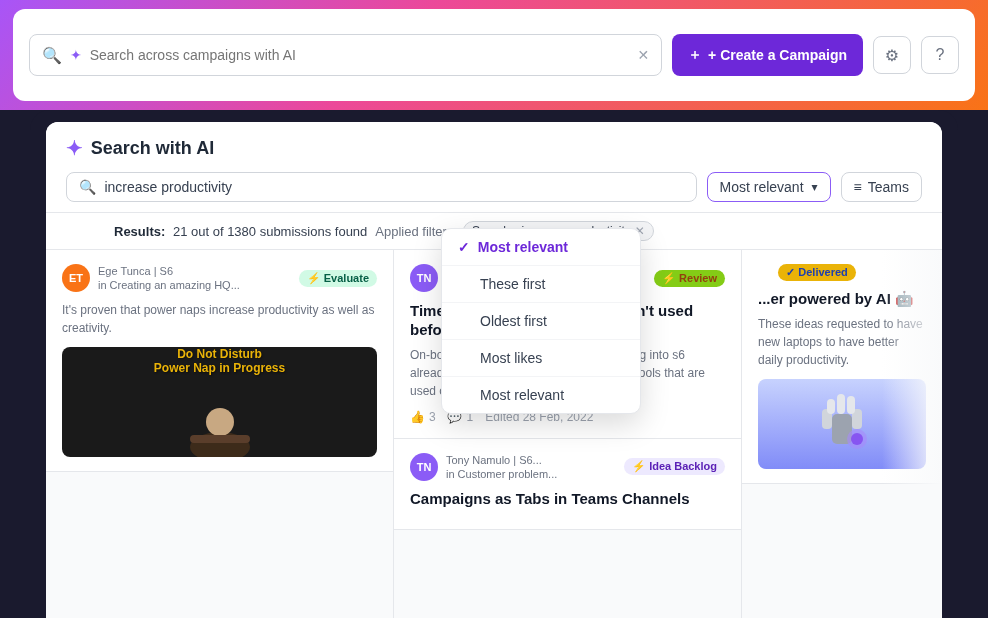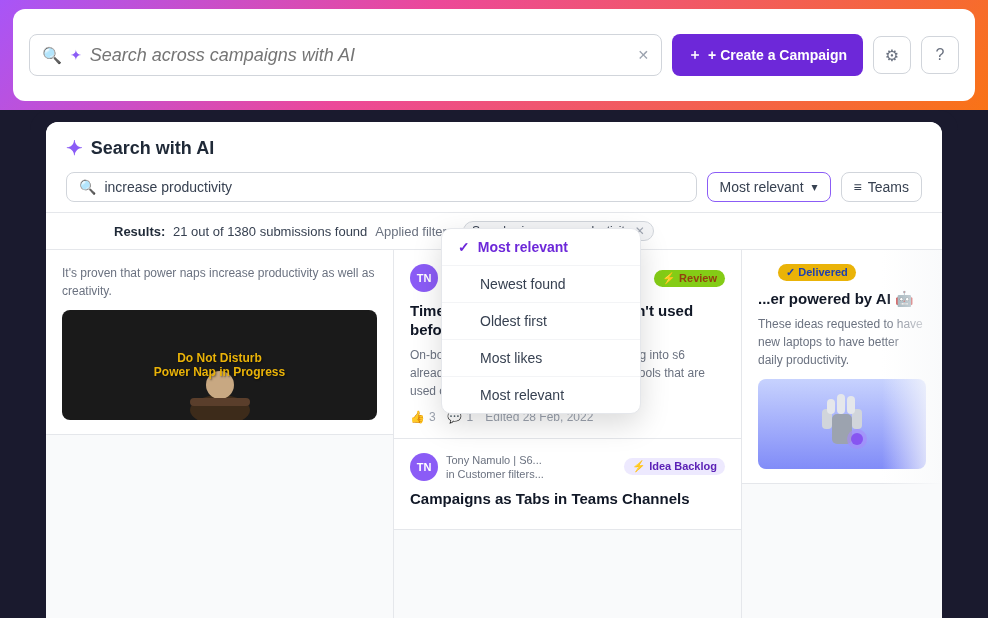--- a/index.html
+++ b/index.html
@@ -296,21 +296,21 @@
 
     
     .dnd-card {
       background: #1a1a1a;
       width: 100%;
       height: 110px;
       border-radius: 8px;
       display: flex;
       flex-direction: column;
       align-items: center;
-      justify-content: center;
+      justify-content: flex-start;
       color: #eab308;
       font-size: 11px;
       font-weight: 700;
       text-align: center;
       margin-top: 4px;
       position: relative;
       overflow: hidden;
     }
     .dnd-text {
       color: #eab308;
@@ -335,21 +335,21 @@
     }
   </style>
 </head>
 <body>
 
 <div class="toolbar-wrapper">
   <div class="toolbar-inner">
     <div class="search-bar">
       <span style="color:#9ca3af;font-size:16px;">🔍</span>
       <span style="font-size:14px;color:#8b5cf6;">✦</span>
-      <input type="text" style="border: none; outline: none; flex: 1 1 0%; font-size: 18px; color: #0369a1; background: transparent; font-style: italic;" value="" placeholder="Search across campaigns with AI">
+      <input type="text" style="border: none; outline: none; flex: 1 1 0%; font-size: 14px; color: #0369a1; background: transparent;" value="" placeholder="Search across campaigns with AI">
       <span class="clear-icon">✕</span>
     </div>
     <button class="create-btn">
       <span>＋</span>
       <span>+ Create a Campaign</span>
     </button>
     <div class="icon-btn">⚙</div>
     <div class="icon-btn">?</div>
   </div>
 </div>
@@ -391,20 +391,28 @@
           <span>increase productivity</span>
           <span class="x">✕</span>
         </div>
       </div>
     </div>
 
     <div class="cards-area">
 
       <div class="card-col">
         <div class="card">
+          <div class="card-meta">
+            <div class="avatar-placeholder" style="background:#f97316;">ET</div>
+            <div class="meta-text">
+              <div>Ege Tunca | S6</div>
+              <div>in Creating an amazing HQ...</div>
+            </div>
+            <span class="badge badge-green">⚡ Evaluate</span>
+          </div>
           <div class="card-desc">It's proven that power naps increase productivity as well as creativity.</div>
 
           <div class="dnd-card">
             <div class="dnd-text">Do Not Disturb</div>
             <div class="dnd-text">Power Nap in Progress</div>
 
             <svg width="80" height="60" viewBox="0 0 80 60" style="position:absolute;bottom:0;">
               <ellipse cx="40" cy="50" rx="30" ry="15" fill="#3d2b1a"></ellipse>
               <circle cx="40" cy="25" r="14" fill="#c8a882"></circle>
               <rect x="10" y="38" width="60" height="8" rx="4" fill="#5a3e2b"></rect>
@@ -435,21 +443,21 @@
               <span>1</span>
             </div>
             <span>Edited 28 Feb, 2022</span>
           </div>
         </div>
         <div class="card">
           <div class="card-meta">
             <div class="avatar-placeholder" style="background:#8b5cf6;">TN</div>
             <div class="meta-text">
               <div>Tony Namulo | S6...</div>
-              <div>in Customer filters...</div>
+              <div>in Customer problem...</div>
             </div>
             <span class="badge badge-purple">⚡ Idea Backlog</span>
           </div>
           <div class="card-title">Campaigns as Tabs in Teams Channels</div>
         </div>
       </div>
 
       <div class="card-col-partial">
         <div class="card" style="background:white;">
           <div class="card-meta">
@@ -478,21 +486,21 @@
     </div>
 
     <div class="dropdown-menu">
       <div class="dropdown-item active">
         <span class="check-icon">✓</span>
         <span>Most relevant</span>
       </div>
       <div class="dropdown-divider"></div>
       <div class="dropdown-item">
         <span style="width:14px;"></span>
-        <span>Newest found</span>
+        <span>These first</span>
       </div>
       <div class="dropdown-divider"></div>
       <div class="dropdown-item">
         <span style="width:14px;"></span>
         <span>Oldest first</span>
       </div>
       <div class="dropdown-divider"></div>
       <div class="dropdown-item">
         <span style="width:14px;"></span>
         <span>Most likes</span>

